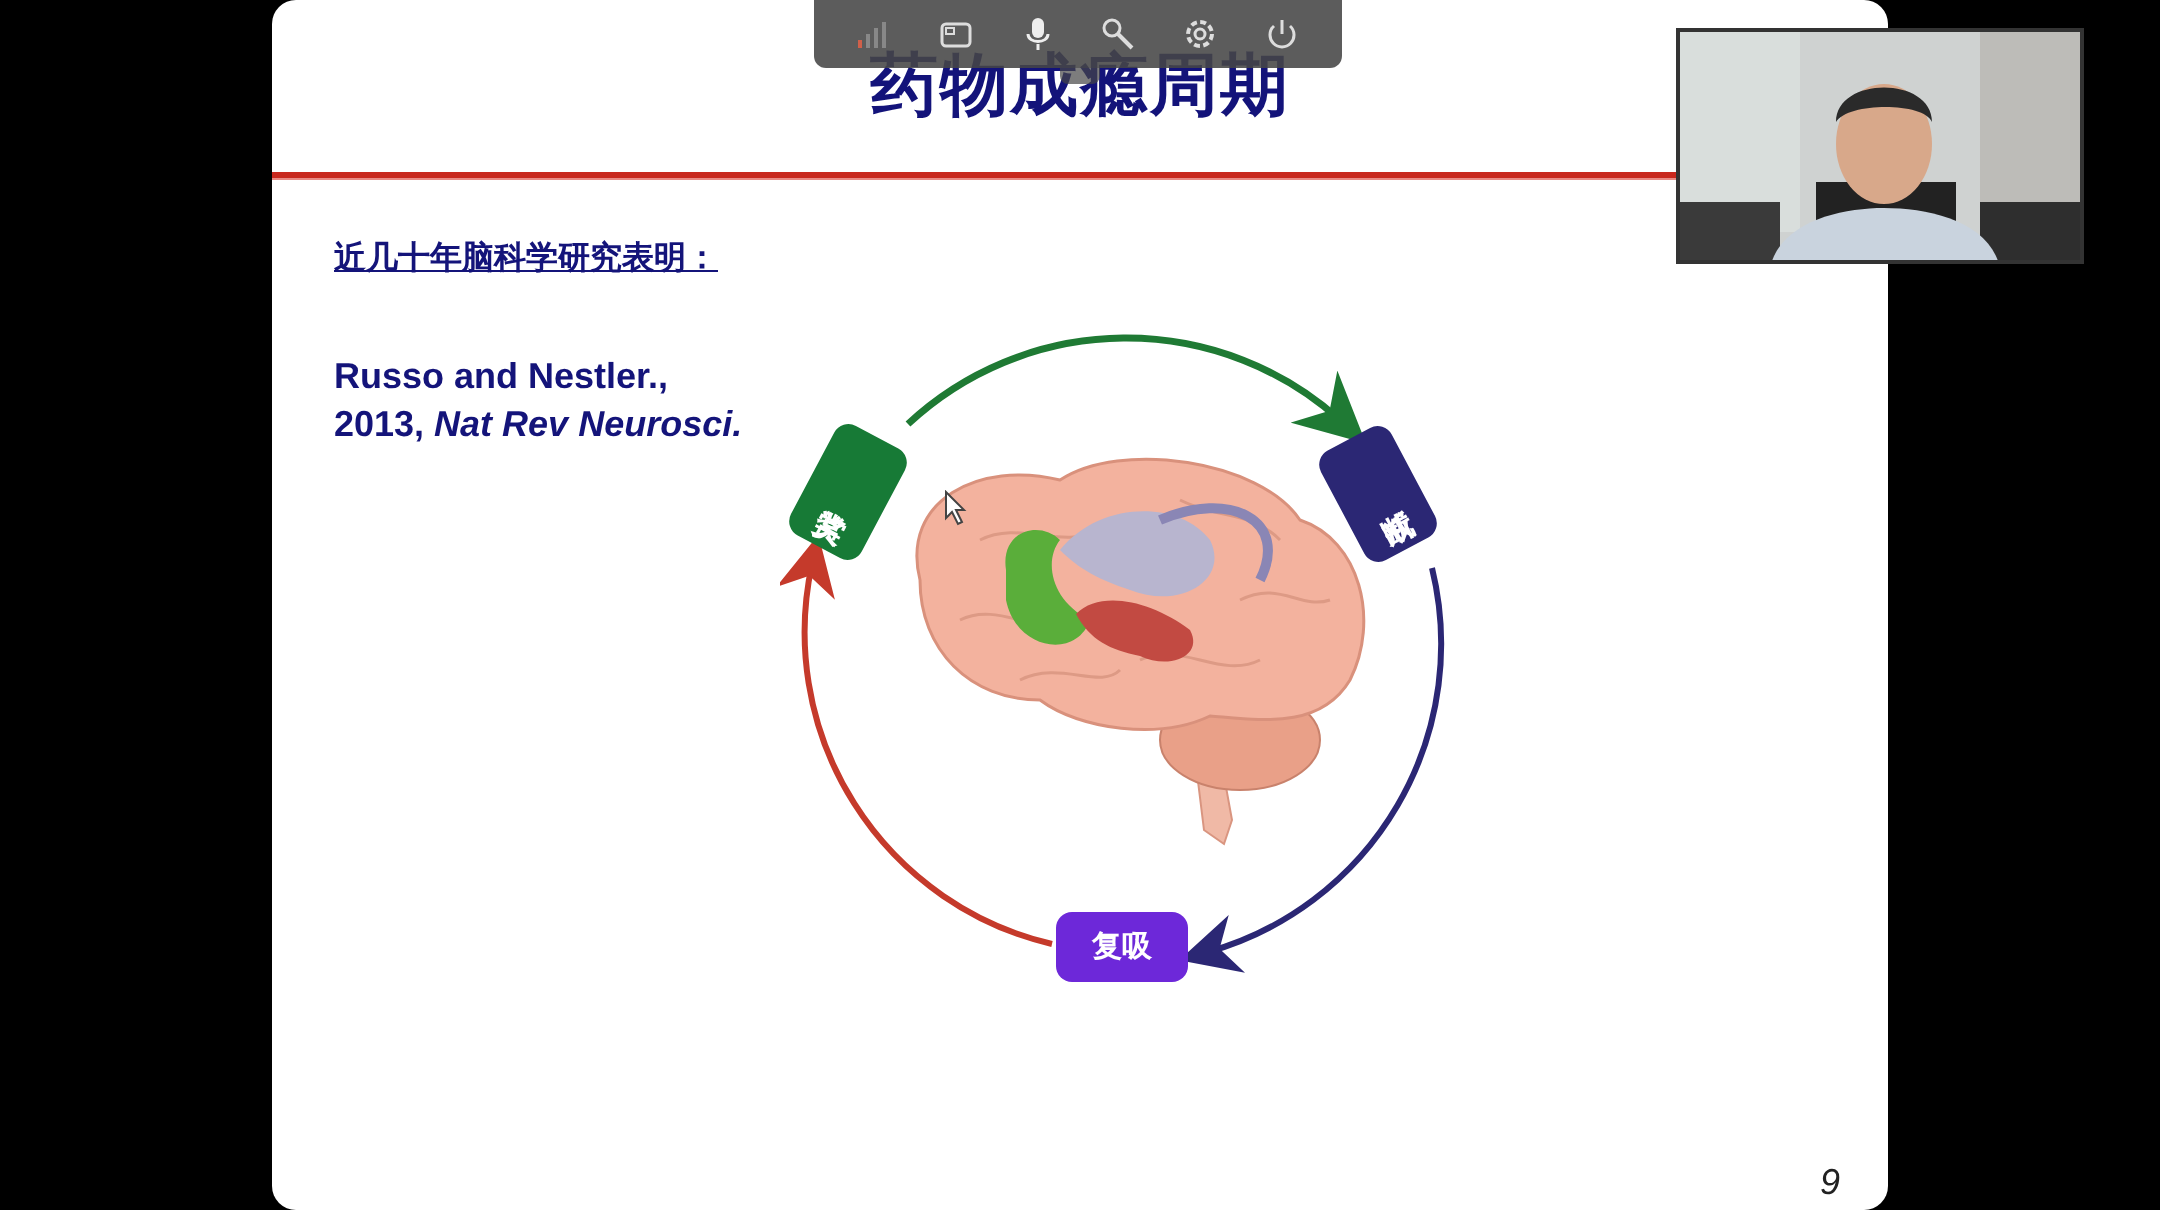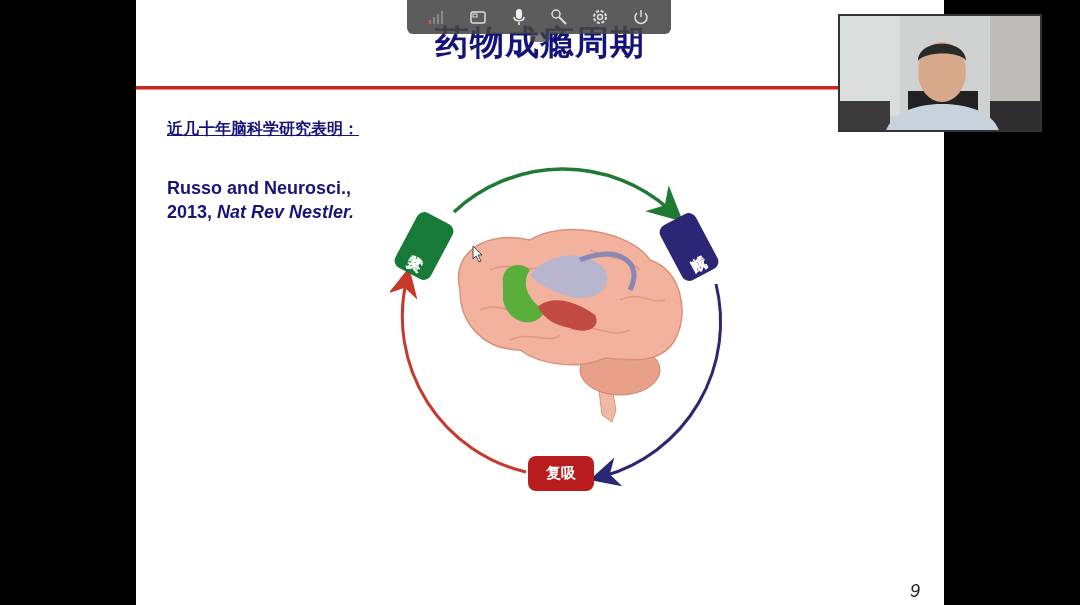--- a/index.html
+++ b/index.html
@@ -1,49 +1,49 @@
 <!DOCTYPE html>
 <html><head>
 <meta charset="utf-8">
 <style>
   html,body{margin:0;padding:0;}
   body{width:1080px;height:605px;background:#000;position:relative;overflow:hidden;font-family:"Liberation Sans","DejaVu Sans",sans-serif;}
-  .slide{position:absolute;left:136px;top:0;width:808px;height:605px;background:#fff;overflow:hidden;}
+  .slide{position:absolute;left:136px;top:0;width:808px;height:605px;background:#fff;overflow:hidden;border-radius:12px;}
   .right-bar{position:absolute;left:944px;top:0;width:136px;height:605px;background:#000;}
   .title{position:absolute;left:0;top:20px;width:808px;text-align:center;font-size:34px;font-weight:bold;color:#13137a;letter-spacing:1px;font-family:"DejaVu Sans",sans-serif;}
   .rule{position:absolute;left:0;top:86px;width:808px;height:3px;background:#c8281e;border-bottom:1px solid #e98a84;}
   .body-text{position:absolute;left:31px;top:117px;font-size:16px;line-height:24px;font-weight:bold;color:#14147a;font-family:"DejaVu Sans",sans-serif;text-decoration:underline;}
   .cite{position:absolute;left:31px;top:176px;font-size:18px;line-height:24px;font-weight:bold;color:#14147a;}
   .cite i{font-style:italic;}
   .diagram{position:absolute;left:254px;top:160px;width:340px;height:340px;}
   .tag{position:absolute;color:#fff;font-size:15px;font-weight:bold;display:flex;align-items:center;justify-content:center;border-radius:8px;font-family:"DejaVu Sans",sans-serif;}
   .tag-reward{left:268px;top:215px;width:40px;height:62px;background:#177a36;transform:rotate(28deg);writing-mode:vertical-rl;}
   .tag-withdraw{left:533px;top:216px;width:40px;height:62px;background:#2b2774;transform:rotate(-28deg);writing-mode:vertical-rl;}
-  .tag-relapse{left:392px;top:456px;width:66px;height:35px;background:#b91c1c;}
+  .tag-relapse{left:392px;top:456px;width:66px;height:35px;background:#6d28d9;}
   .page-num{position:absolute;left:774px;top:581px;font-size:18px;font-style:italic;color:#222;}
   .toolbar{position:absolute;left:407px;top:0;width:264px;height:34px;background:rgba(70,70,70,0.88);border-radius:0 0 6px 6px;display:flex;align-items:center;justify-content:space-around;padding:0 10px;box-sizing:border-box;}
   .tb-icon{width:20px;height:20px;display:flex;align-items:center;justify-content:center;}
   .tb-handle{position:absolute;left:530px;top:34px;width:20px;height:8px;background:rgba(70,70,70,0.7);border-radius:0 0 4px 4px;}
   .webcam{position:absolute;left:838px;top:14px;width:204px;height:118px;background:#cfd2d1;border:2px solid #333;box-sizing:border-box;overflow:hidden;}
   .cursor{position:absolute;left:472px;top:245px;}
 </style>
 </head>
 <body>
 
 <div class="slide">
   <div class="title">药物成瘾周期</div>
   <div class="rule"></div>
 
   <div class="body-text">
     <div>近几十年脑科学研究表明：</div>
   </div>
 
   <div class="cite">
-    <div>Russo and Neurosci.,</div>
-    <div><span>2013, </span><i>Nat Rev Nestler.</i></div>
+    <div>Russo and Nestler.,</div>
+    <div><span>2013, </span><i>Nat Rev Neurosci.</i></div>
   </div>
 
   <svg class="diagram" viewBox="0 0 340 340" style="left:254px;top:160px;" width="340" height="340">
     <defs>
       <marker id="ag" markerWidth="10" markerHeight="10" refX="5" refY="5" orient="auto">
           <path d="M0,0 L10,5 L0,10 L3,5 z" fill="#1f7a34"></path>
         </marker>
       <marker id="ab" markerWidth="10" markerHeight="10" refX="5" refY="5" orient="auto">
           <path d="M0,0 L10,5 L0,10 L3,5 z" fill="#2b2774"></path>
         </marker>

